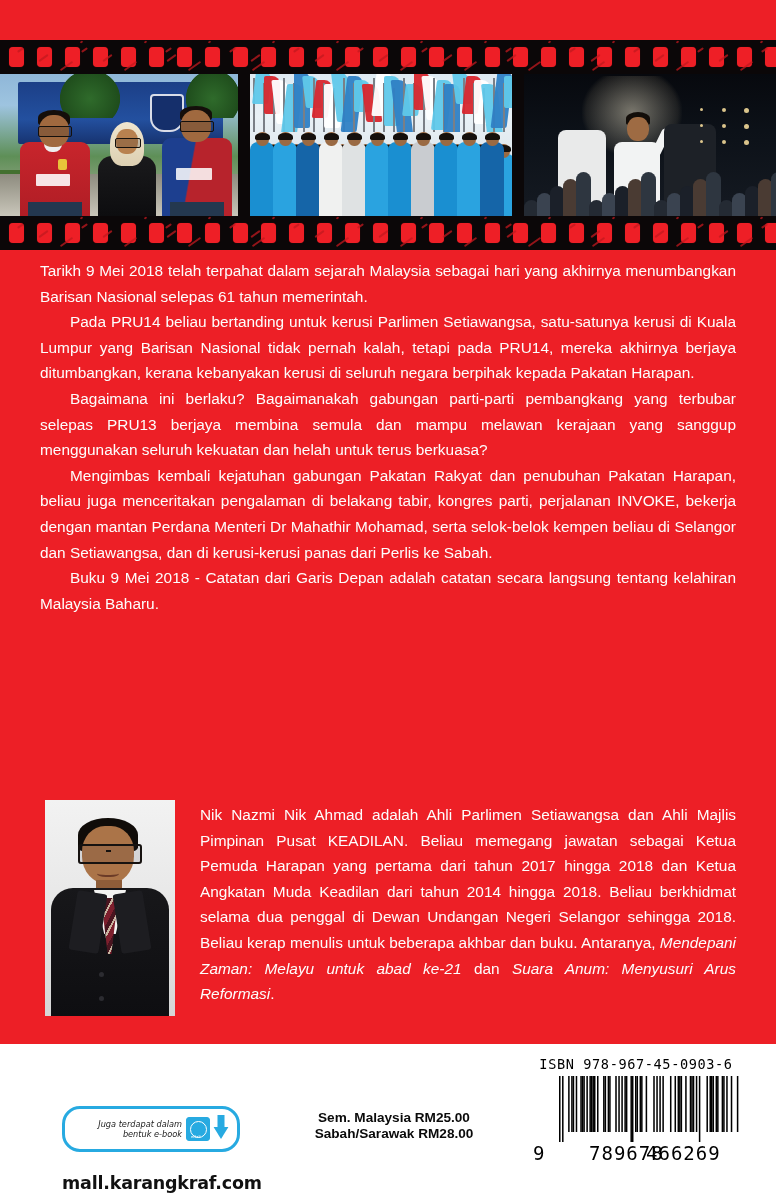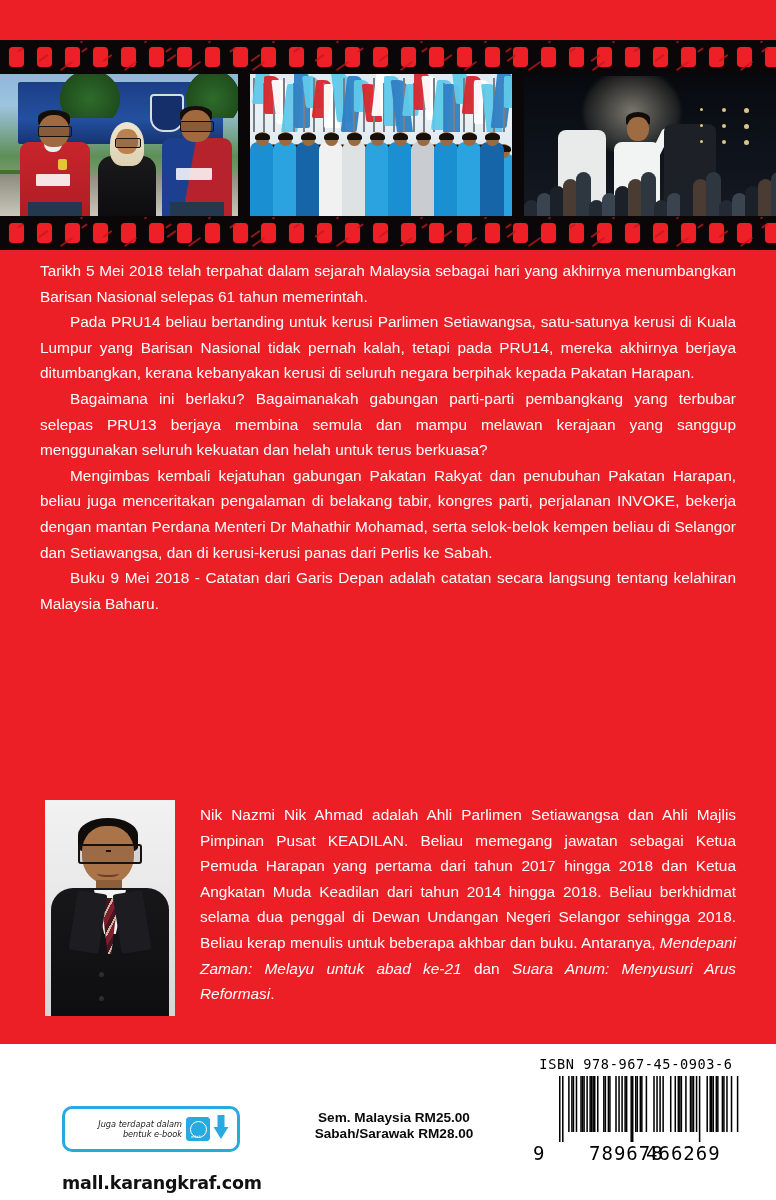--- a/index.html
+++ b/index.html
@@ -272,21 +272,21 @@
     width: 776px;
     height: 156px;
     background: #ffffff;
   }
   
   #ebook-badge { position: absolute; left: 62px; top: 62px; width: 190px; }
   #ebook-pill {
     position: relative;
     width: 172px; height: 40px;
     border: 3px solid #27aae1;
-    border-radius: 10px;
+    border-radius: 18px;
     background: #fff;
     display: flex; align-items: center;
   }
   #ebook-pill .pill-text {
     flex: 1 1 auto;
     text-align: right;
     padding-right: 4px;
     font-family: "DejaVu Sans", sans-serif;
     font-style: italic;
     font-size: 8.2px;
@@ -718,21 +718,21 @@
       <div class="film-speckle" style="left: 680px; top: 1px; width: 3px; height: 2px;"></div>
       <div class="film-speckle" style="left: 701px; top: 9px; width: 7px; height: 2px;"></div>
       <div class="film-speckle" style="left: 722px; top: 17px; width: 11px; height: 2px;"></div>
       <div class="film-speckle" style="left: 743px; top: 25px; width: 15px; height: 2px;"></div>
       <div class="film-speckle" style="left: 764px; top: 1px; width: 3px; height: 2px;"></div>
       <div class="film-speckle" style="left: 765px; top: 9px; width: 7px; height: 2px;"></div>
     </div>
 </div>
 
 <div id="blurb">
-  <p>Tarikh 5 Mei 2018 telah terpahat dalam sejarah Malaysia sebagai hari yang akhirnya menumbangkan Barisan Nasional selepas 61 tahun memerintah.</p>
+  <p>Tarikh 9 Mei 2018 telah terpahat dalam sejarah Malaysia sebagai hari yang akhirnya menumbangkan Barisan Nasional selepas 61 tahun memerintah.</p>
   <p class="indent">Pada PRU14 beliau bertanding untuk kerusi Parlimen Setiawangsa, satu-satunya kerusi di Kuala Lumpur yang Barisan Nasional tidak pernah kalah, tetapi pada PRU14, mereka akhirnya berjaya ditumbangkan, kerana kebanyakan kerusi di seluruh negara berpihak kepada Pakatan Harapan.</p>
   <p class="indent">Bagaimana ini berlaku? Bagaimanakah gabungan parti-parti pembangkang yang terbubar selepas PRU13 berjaya membina semula dan mampu melawan kerajaan yang sanggup menggunakan seluruh kekuatan dan helah untuk terus berkuasa?</p>
   <p class="indent">Mengimbas kembali kejatuhan gabungan Pakatan Rakyat dan penubuhan Pakatan Harapan, beliau juga menceritakan pengalaman di belakang tabir, kongres parti, perjalanan INVOKE, bekerja dengan mantan Perdana Menteri Dr Mahathir Mohamad, serta selok-belok kempen beliau di Selangor dan Setiawangsa, dan di kerusi-kerusi panas dari Perlis ke Sabah.</p>
   <p class="indent">Buku 9 Mei 2018 - Catatan dari Garis Depan adalah catatan secara langsung tentang kelahiran Malaysia Baharu.</p>
 </div>
 
 <div id="bio">
   <div id="author-photo">
     <div class="a-hair"></div>
     <div class="a-face"></div>

